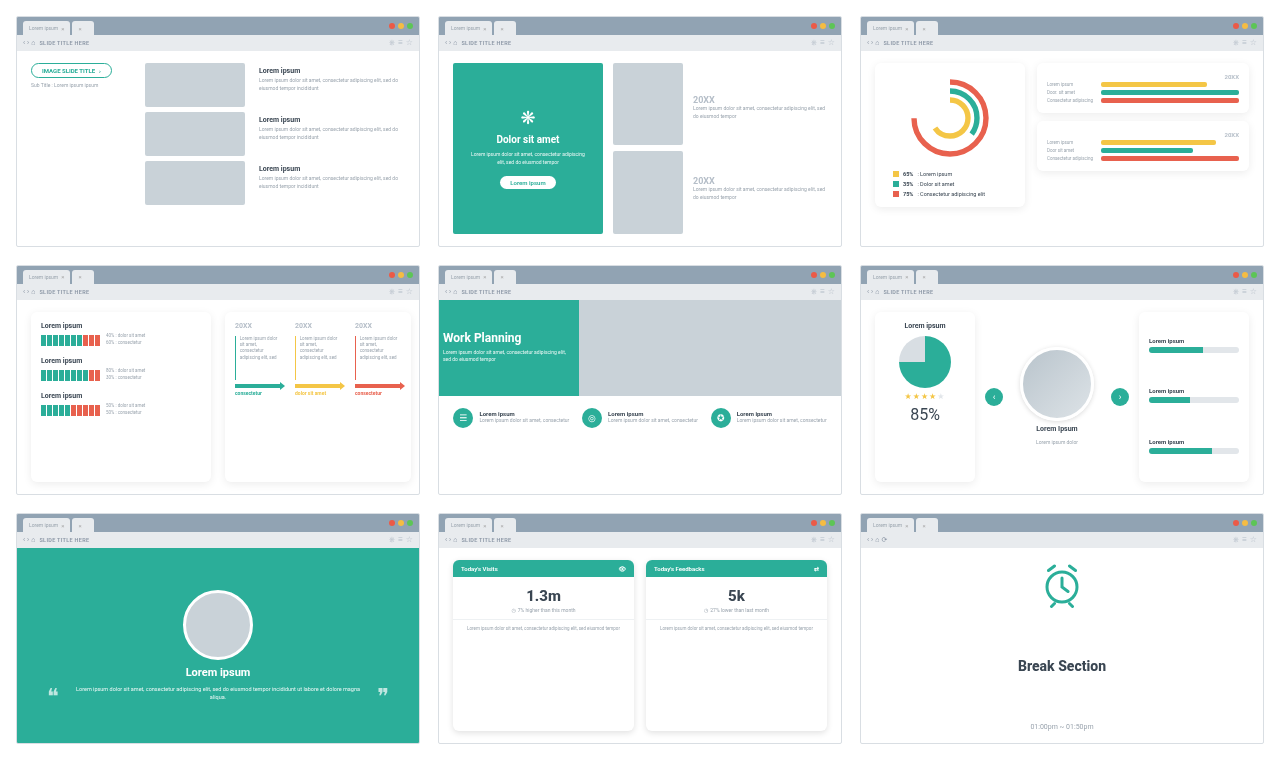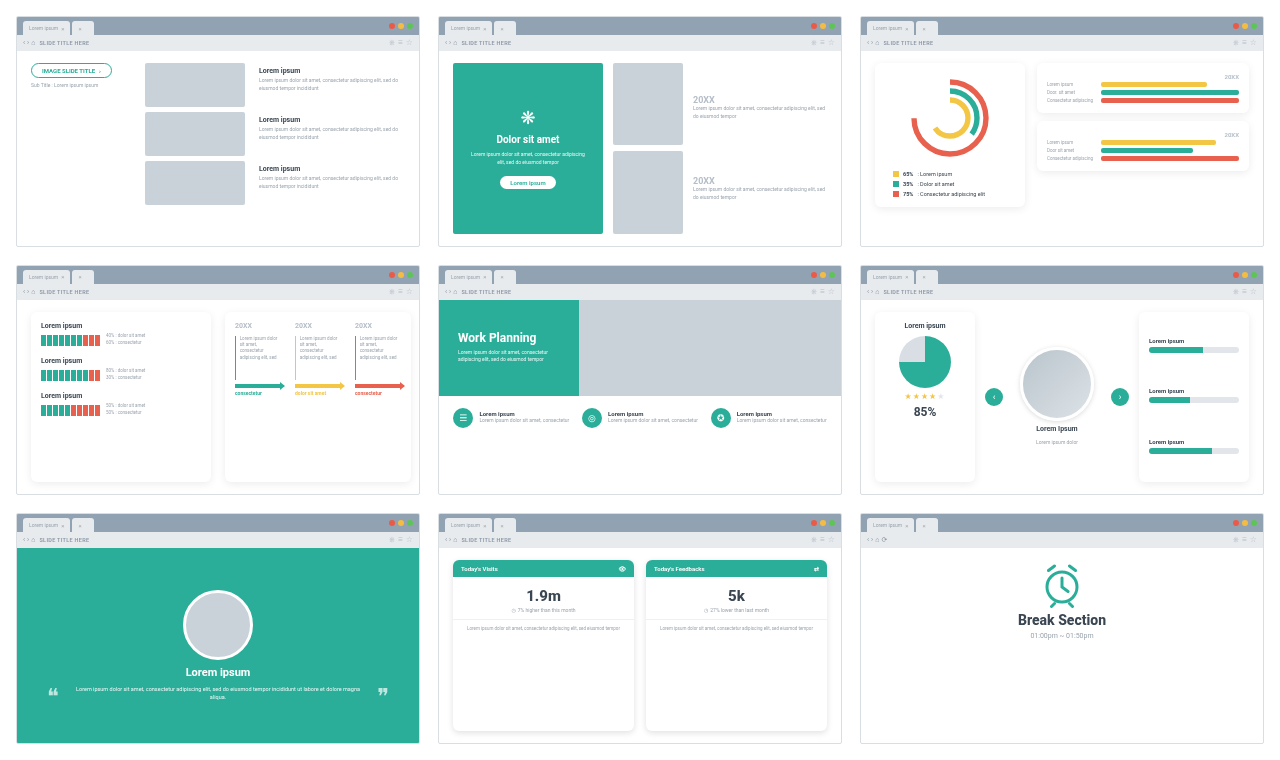--- a/index.html
+++ b/index.html
@@ -69,33 +69,33 @@
 .seg{width:5px;height:11px}
 .tl{display:flex;gap:14px;justify-content:space-around}
 .tlitem{flex:1;display:flex;flex-direction:column;align-items:flex-start;font-size:5px}
 .tlyear{font-weight:700;font-size:7px;color:var(--greylight);margin-bottom:6px}
 .tlline{width:2px;height:44px}
 .tlarrow{width:46px;height:4px;margin-top:4px;position:relative}
 .tlarrow:after{content:"";position:absolute;right:-4px;top:-2px;border-left:5px solid;border-top:4px solid transparent;border-bottom:4px solid transparent}
 
 
 .s5 .hero{display:flex;height:96px}
-.s5 .heroL{background:var(--teal);color:#fff;flex:0 0 140px;padding:19px;display:flex;flex-direction:column;justify-content:center}
+.s5 .heroL{background:var(--teal);color:#fff;flex:0 0 140px;padding:4px;display:flex;flex-direction:column;justify-content:center}
 .s5 .heroL h2{margin:0 0 4px;font-size:12px;line-height:1.1}
 .s5 .heroR{flex:1;background:#C9D2D8}
 .s5 .feat{display:flex;justify-content:space-around;padding:12px 8px 0}
 .fitem{display:flex;align-items:center;gap:6px;font-size:6px}
 .ficon{width:20px;height:20px;border-radius:50%;background:var(--teal);display:flex;align-items:center;justify-content:center;color:#fff;font-size:9px}
 
 
 .s6{display:flex;gap:10px;align-items:stretch}
 .s6 .c1{flex:0 0 100px;display:flex;flex-direction:column;align-items:center;gap:4px}
 .pie{width:52px;height:52px;border-radius:50%;background:conic-gradient(var(--teal) 0 75%,#D8DEE3 0)}
 .stars{color:var(--yellow);font-size:8px;letter-spacing:1px}
-.pct{font-size:12px;font-weight:700;color:var(--text)}
+.pct{font-size:16px;font-weight:400;color:var(--text)}
 .s6 .c2{flex:1;display:flex;flex-direction:column;align-items:center;justify-content:center;gap:4px;position:relative}
 .navbtn{width:18px;height:18px;border-radius:50%;background:var(--teal);color:#fff;display:flex;align-items:center;justify-content:center;font-size:9px;position:absolute;top:50%;transform:translateY(-50%)}
 .circ{width:74px;height:74px;border-radius:50%;background:#C9D2D8;border:3px solid #fff;box-shadow:0 1px 5px rgba(0,0,0,.15)}
 .hbar{height:6px;border-radius:3px;background:#E2E6EA;position:relative;overflow:hidden;margin:3px 0}
 .hbar i{position:absolute;left:0;top:0;bottom:0;background:var(--teal)}
 
 
 .s7{background:var(--teal);color:#fff;display:flex;flex-direction:column;align-items:center;justify-content:center;gap:6px;position:relative;padding:14px}
 .s7 .avatar{width:70px;height:70px;border-radius:50%;background:#C9D2D8;border:3px solid #fff}
 .s7 h3{margin:0;font-size:11px}
@@ -104,21 +104,21 @@
 
 
 .s8{display:flex;gap:12px;justify-content:center}
 .kcard{flex:1;background:#fff;border-radius:6px;box-shadow:0 2px 6px rgba(0,0,0,.12);display:flex;flex-direction:column;overflow:hidden}
 .khead{background:var(--teal);color:#fff;font-size:6px;font-weight:600;padding:5px 8px;display:flex;justify-content:space-between;align-items:center}
 .kval{font-size:15px;font-weight:800;text-align:center;padding:10px 0 2px;color:var(--text)}
 .kdelta{font-size:5px;color:var(--muted);text-align:center;padding-bottom:6px;display:flex;align-items:center;justify-content:center;gap:2px}
 .kdesc{font-size:4.5px;color:var(--muted);text-align:center;padding:6px 10px;border-top:1px solid #eef1f3;line-height:1.5}
 
 
-.s9{display:flex;flex-direction:column;align-items:center;justify-content:flex-start;gap:4px}
+.s9{display:flex;flex-direction:column;align-items:center;justify-content:space-between;gap:16px}
 .s9 svg{width:48px;height:48px}
 .s9 h2{margin:0;font-size:14px;color:var(--text);font-weight:800}
 .s9 .time{font-size:7px;color:var(--muted)}
 .fakeimg{background:linear-gradient(135deg,#B9C4CC,#DDE3E7)}
 </style>
 </head>
 <body>
 
 <div class="slide">
   <div class="chrome">
@@ -638,21 +638,21 @@
         <span>≡</span>
         <span>☆</span>
       </div>
     </div>
   <div class="body s8" id="kpi8">
       <div class="kcard">
         <div class="khead">
           <span>Today's Visits</span>
           <span>👁</span>
         </div>
-        <div class="kval">1.9m</div>
+        <div class="kval">1.3m</div>
         <div class="kdelta"><span>◷</span>7% higher than this month</div>
         <div class="kdesc">Lorem ipsum dolor sit amet, consectetur adipiscing elit, sed eiusmod tempor</div>
       </div>
       <div class="kcard">
         <div class="khead">
           <span>Today's Feedbacks</span>
           <span>⇄</span>
         </div>
         <div class="kval">5k</div>
         <div class="kdelta"><span>◷</span>27% lower than last month</div>

